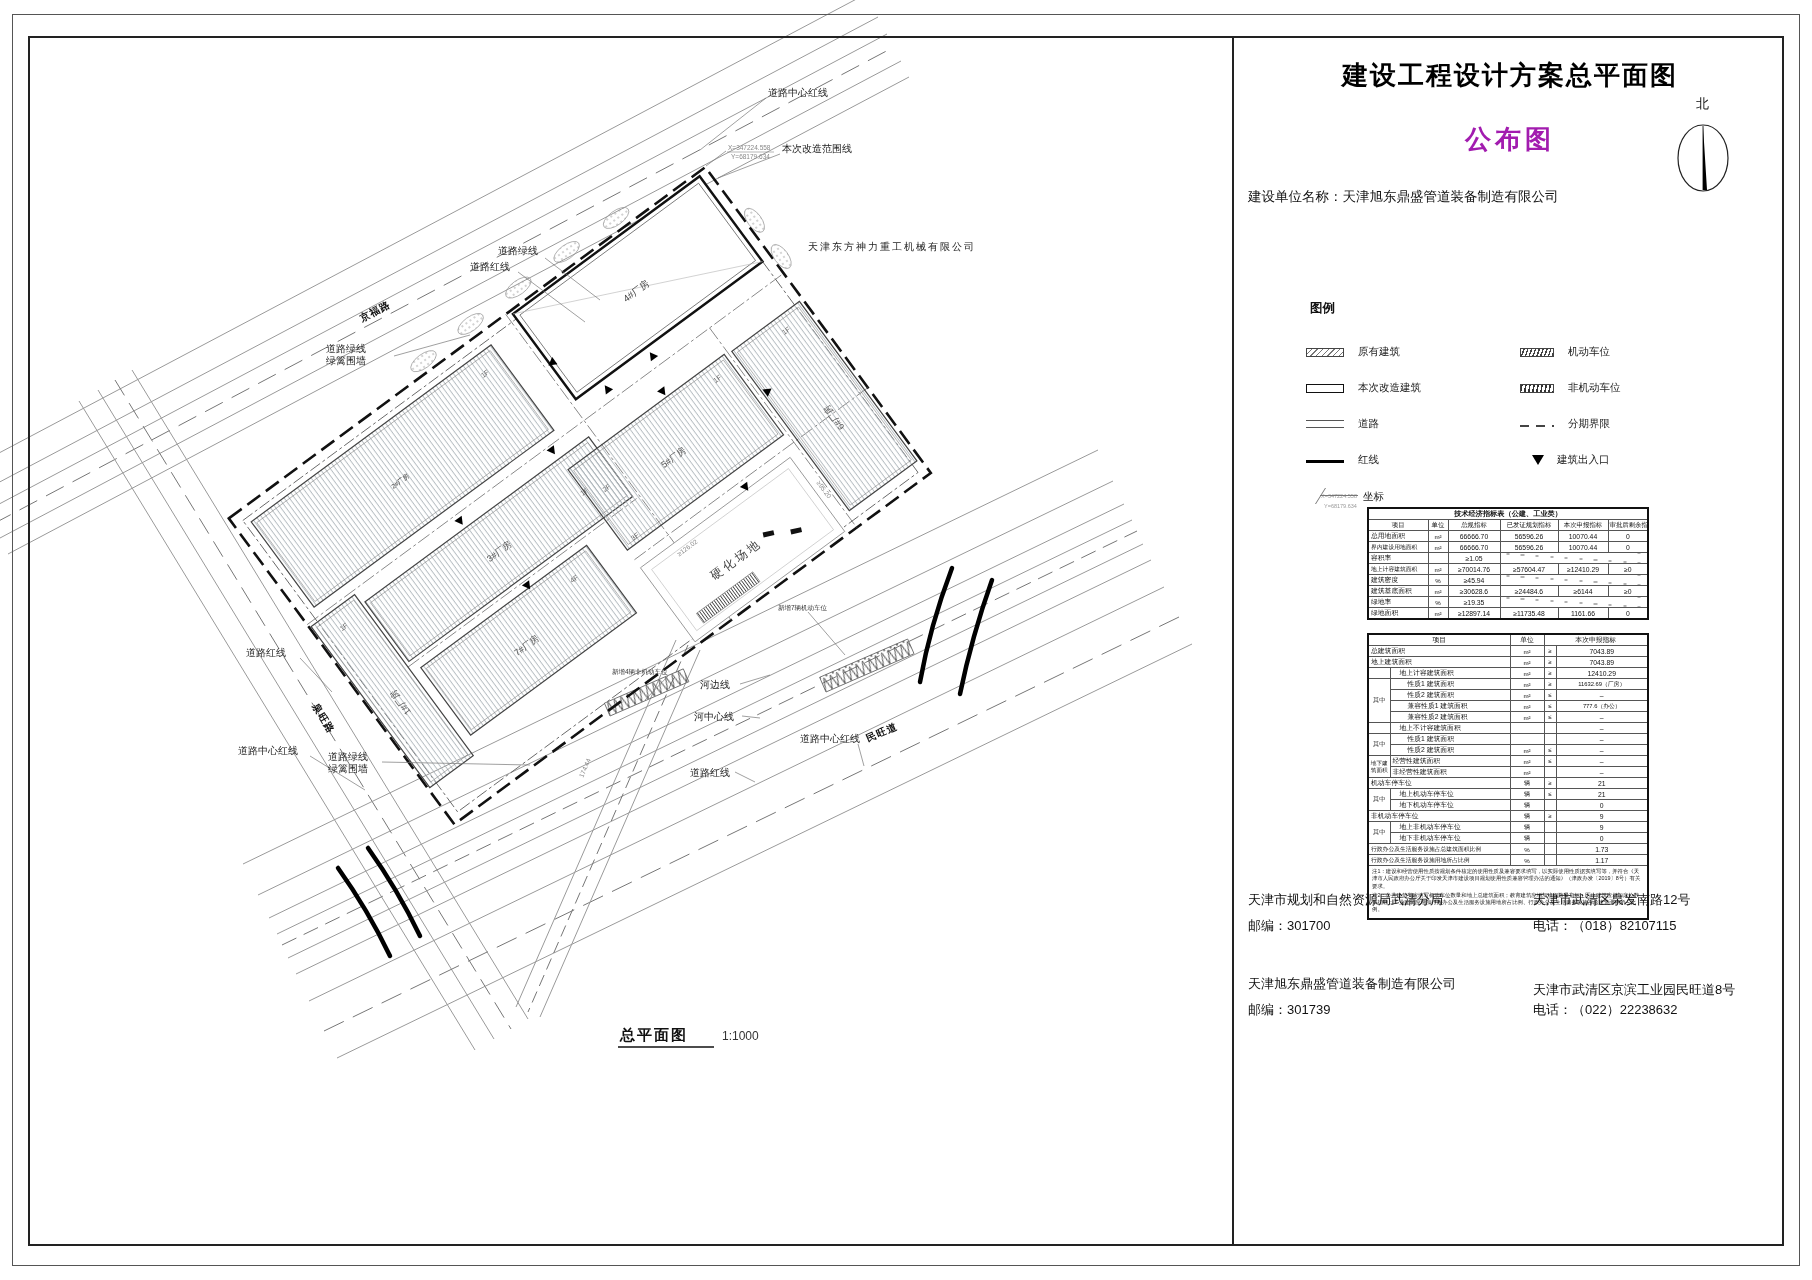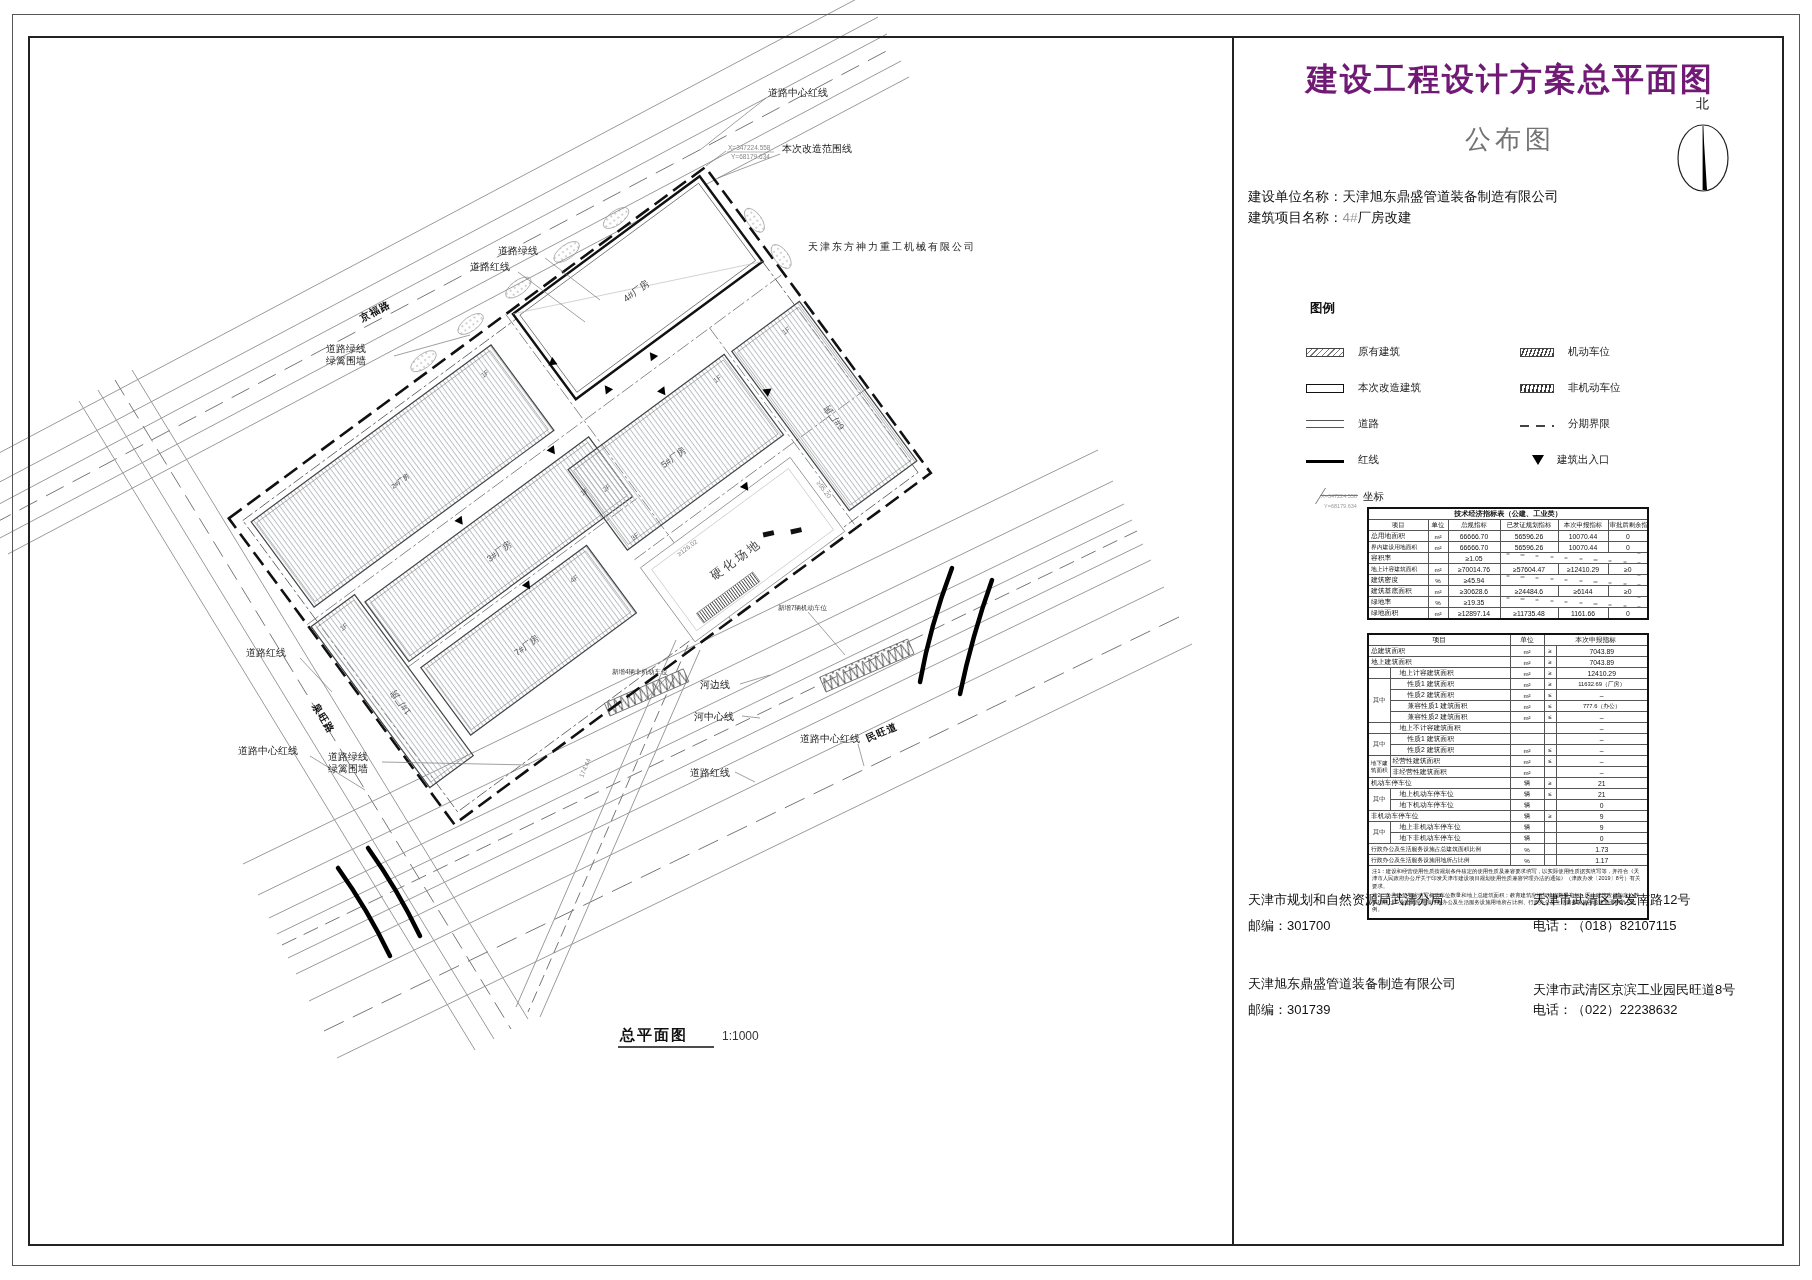--- a/index.html
+++ b/index.html
@@ -4,24 +4,24 @@
 <style>
   html,body{margin:0;padding:0;background:#e8e8e8;}
   #sheet{position:relative;width:1812px;height:1280px;background:#fff;overflow:hidden;
          font-family:"Liberation Sans","DejaVu Sans",sans-serif;color:#222;}
   .abs{position:absolute;}
   
   .frame-outer{left:12px;top:14px;right:12px;bottom:14px;border:1px solid #555;}
   .frame-inner{left:28px;top:36px;right:28px;bottom:34px;border:2px solid #222;}
   .divider{left:1232px;top:36px;width:2px;bottom:34px;background:#222;}
   
-  .main-title{left:1250px;top:58px;width:520px;text-align:center;font-size:32px;font-weight:700;
-              font-family:"Liberation Serif","DejaVu Serif",serif;letter-spacing:2px;color:#701a75;}
-  .sub-title{left:1250px;top:122px;width:520px;text-align:center;font-size:26px;font-weight:400;
-             font-family:"Liberation Serif","DejaVu Serif",serif;letter-spacing:4px;color:#737373;}
+  .main-title{left:1250px;top:58px;width:520px;text-align:center;font-size:26px;font-weight:700;
+              font-family:"Liberation Serif","DejaVu Serif",serif;letter-spacing:2px;color:#000000;}
+  .sub-title{left:1250px;top:122px;width:520px;text-align:center;font-size:26px;font-weight:700;
+             font-family:"Liberation Serif","DejaVu Serif",serif;letter-spacing:4px;color:#a21caf;}
   .info{left:1248px;top:186px;width:470px;font-size:13.5px;line-height:21px;color:#111;}
   .info .gray{color:#9a9a9a;}
   
   .legend-title{left:1310px;top:300px;font-size:12.5px;font-weight:bold;color:#111;}
   .lg-row{height:18px;line-height:18px;font-size:10.5px;color:#222;margin-top:18px;}
   .lg-swatch{display:inline-block;vertical-align:middle;width:38px;height:9px;margin-right:14px;border:1px solid #444;box-sizing:border-box;}
   .sw-hatch{background:repeating-linear-gradient(135deg,#fff 0 3px,#777 3px 4px);}
   .sw-outline{background:#fff;border:1.8px solid #111;}
   .sw-road{border:none;border-top:1px solid #555;border-bottom:1px solid #555;height:8px;
            background:linear-gradient(#fff 45%,#555 45%,#555 55%,#fff 55%);}
@@ -287,21 +287,20 @@
 
   <svg class="abs" style="left:1670px;top:92px" width="66" height="112" viewBox="0 0 66 112">
     <text x="26" y="16" font-size="13" fill="#111">北</text>
     <ellipse cx="33" cy="66" rx="25" ry="33" fill="none" stroke="#222" stroke-width="1.2"></ellipse>
     <polygon points="33,34 37,98 33,98" fill="#000"></polygon>
     <line x1="33" y1="34" x2="33" y2="98" stroke="#000" stroke-width="0.8"></line>
   </svg>
 
   <div class="abs info">
     <div><span>建设单位名称：</span><span class="gray"></span><span>天津旭东鼎盛管道装备制造有限公司</span></div>
-    <div><span>建筑项目名称：</span><span class="gray">4#</span><span>厂房改建</span></div>
   </div>
 
   <div class="abs legend-title">图例</div>
   <div class="abs" style="left:1306px;top:324px;width:340px;">
     <div style="position:absolute;left:0;top:0;width:170px;">
       <div class="lg-row"><span class="lg-swatch sw-hatch"></span><span>原有建筑</span></div>
       <div class="lg-row"><span class="lg-swatch sw-outline"></span><span>本次改造建筑</span></div>
       <div class="lg-row"><span class="lg-swatch sw-road"></span><span>道路</span></div>
       <div class="lg-row"><span class="lg-swatch sw-redline"></span><span>红线</span></div>
       <div class="lg-row" style="height:22px;">

